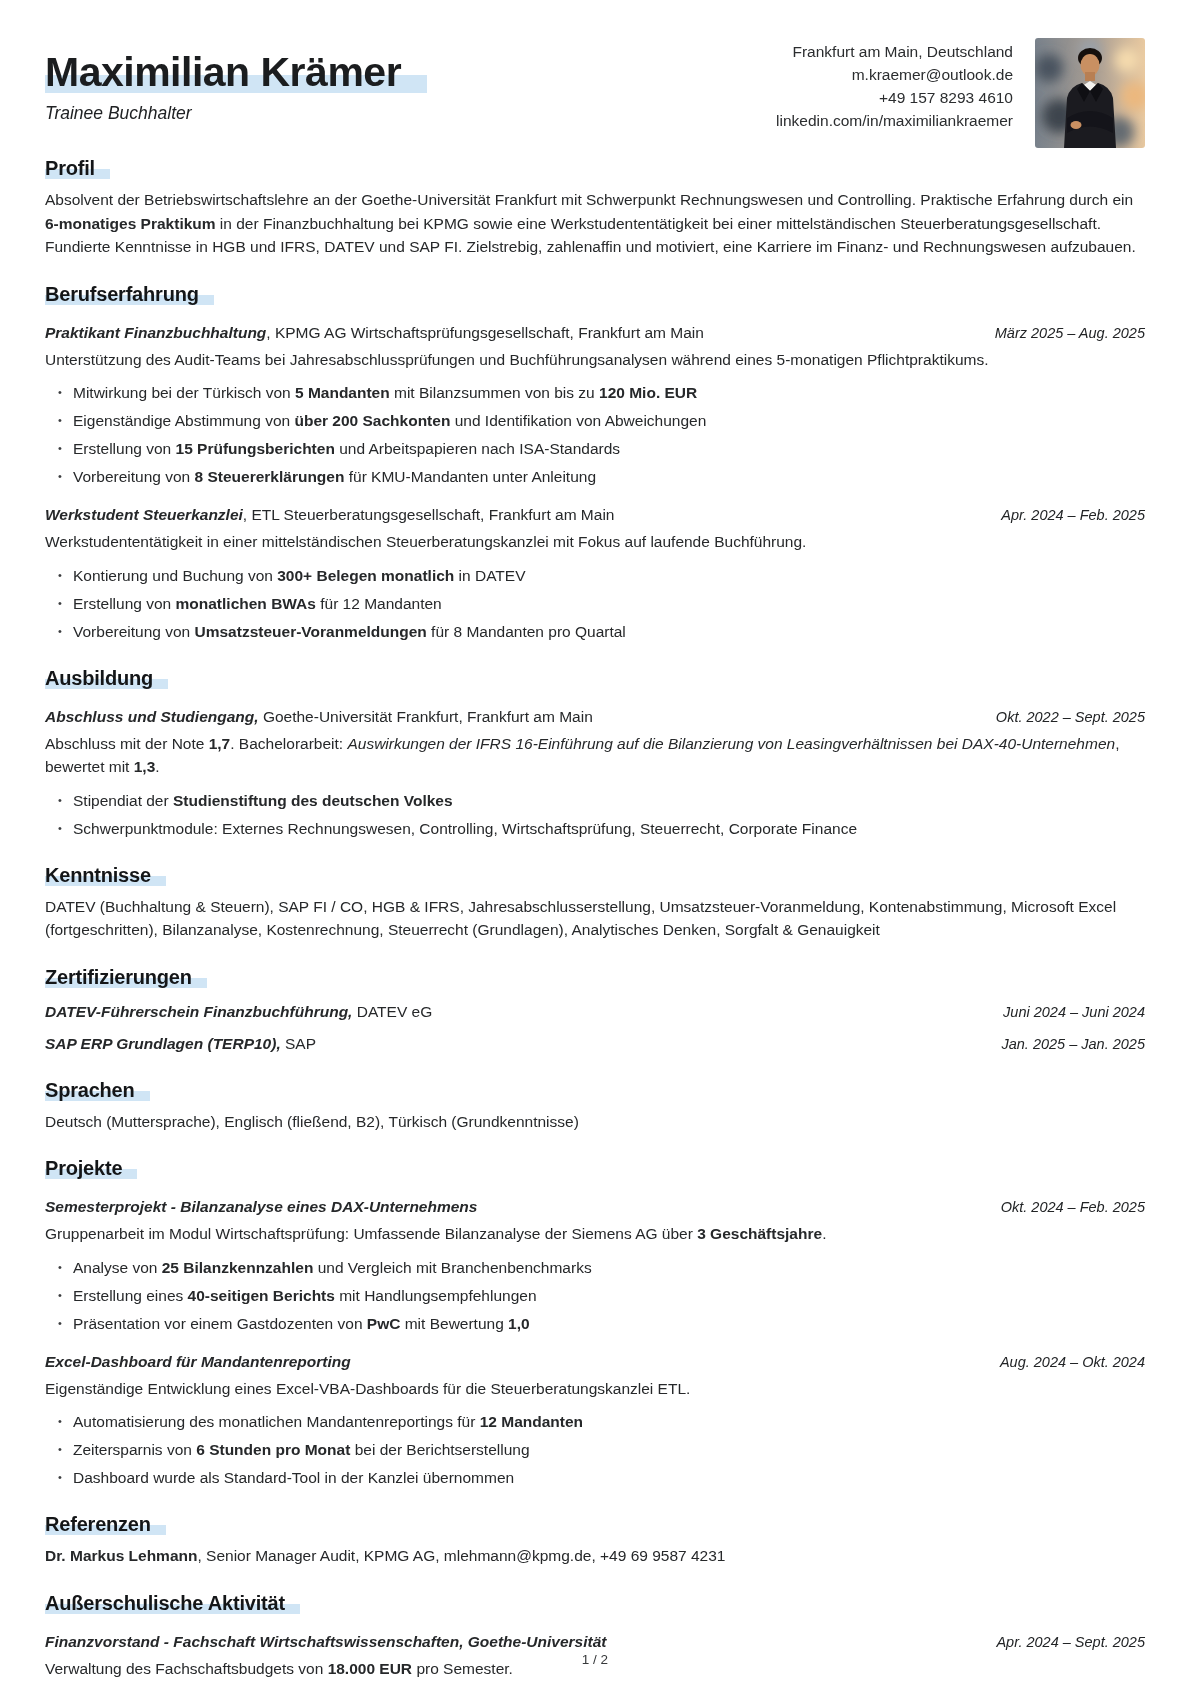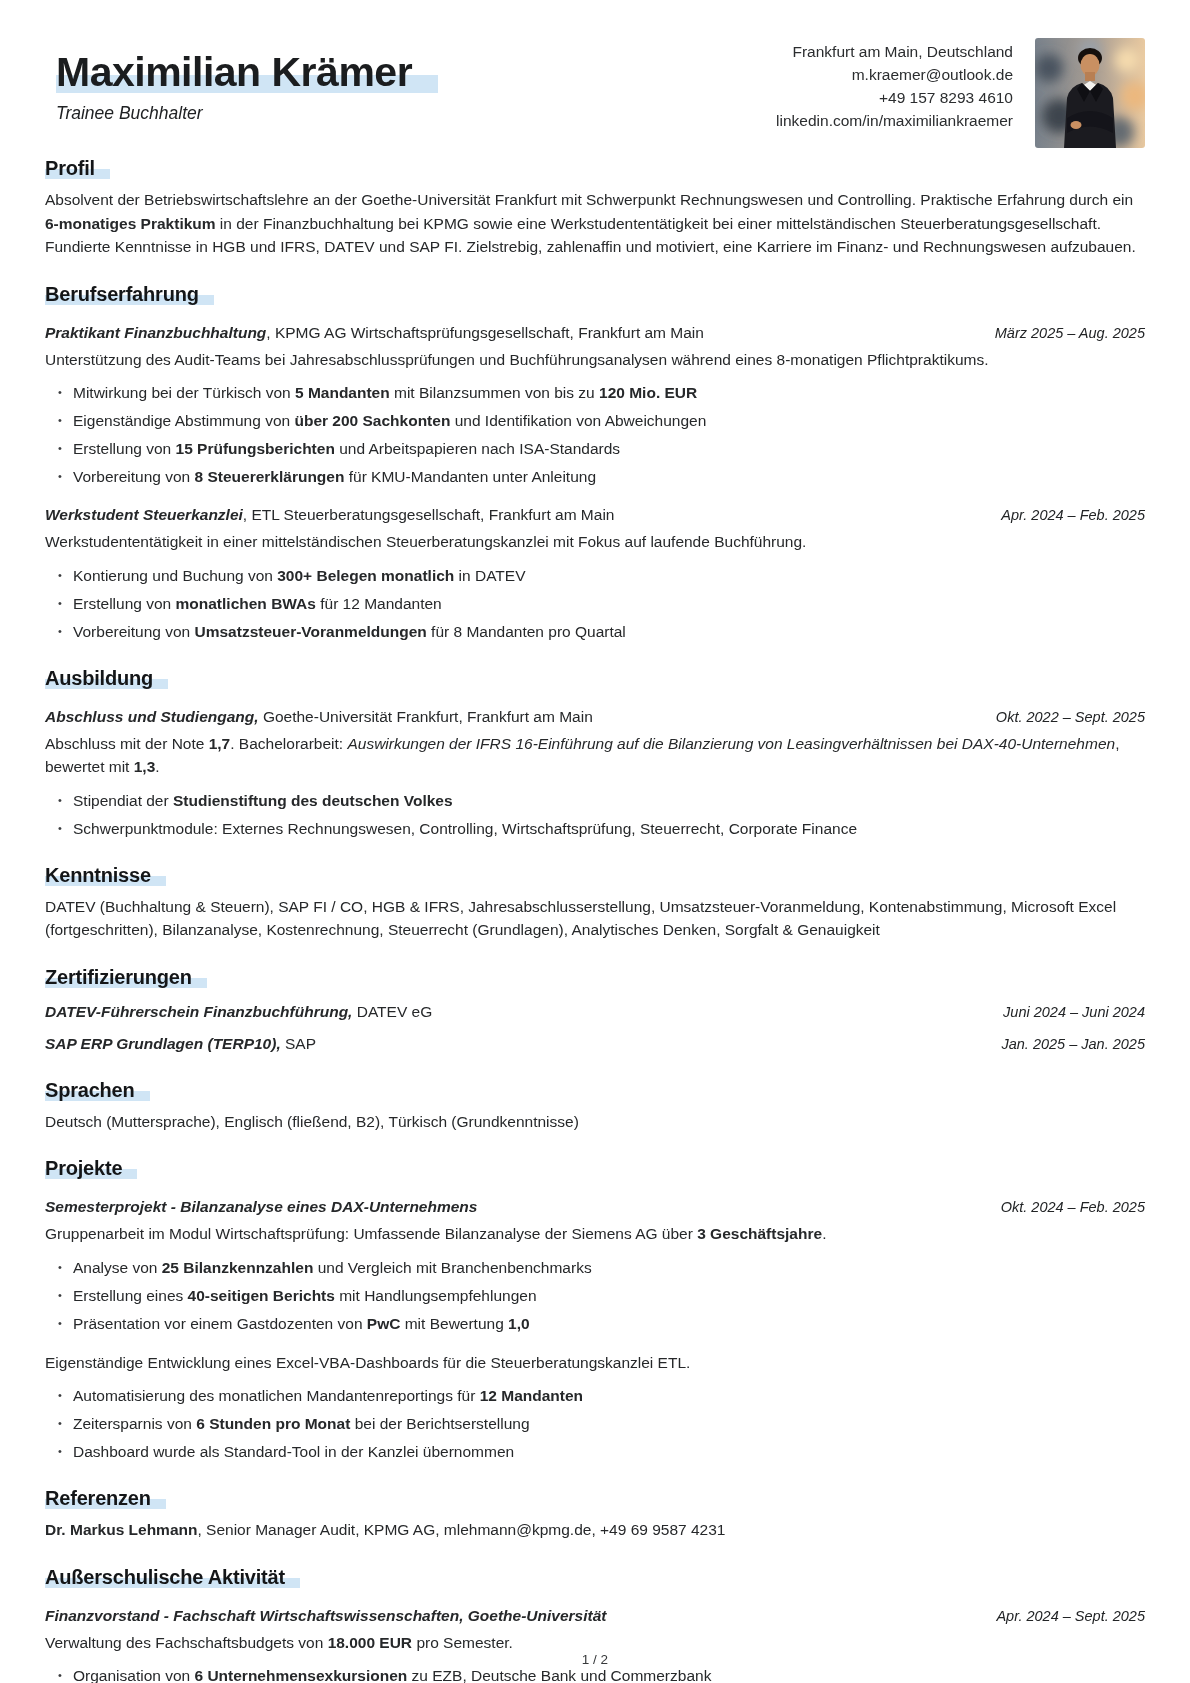--- a/index.html
+++ b/index.html
@@ -7,21 +7,21 @@
   body {
     width: 1190px; height: 1683px; background: #ffffff;
     font-family: "Liberation Sans", "DejaVu Sans", sans-serif;
     color: #26282a;
   }
   .page { position: relative; width: 1190px; height: 1683px; padding: 38px 45px 70px; overflow: hidden; }
   .b { font-weight: 700; }
   .i { font-style: italic; }
 
   
-  .header { display: flex; align-items: flex-start; margin-left: 11px; }
+  .header { display: flex; align-items: flex-start; }
   .header-left { flex: 1 1 auto; padding-top: 12px; }
   .name { margin: 0; font-size: 41px; line-height: 1.08; font-weight: 700; color: #1b1d1f; letter-spacing: -0.5px; }
   .name > span { display: inline-block; padding-right: 26px;
     background-image: linear-gradient(180deg, rgba(208,229,245,0) 56%, #d0e5f5 56%, #d0e5f5 97%, rgba(208,229,245,0) 97%); }
   .job-title { margin: 9px 0 0; font-size: 17.5px; font-style: italic; color: #202224; }
   .contact { text-align: right; font-size: 15.5px; line-height: 23px; color: #2b2d2f; padding-top: 2px; margin-right: 22px; }
   .photo { width: 110px; height: 110px; border-radius: 3px; overflow: hidden; flex: 0 0 auto; }
   .photo svg { display: block; width: 110px; height: 110px; }
 
   
@@ -102,21 +102,21 @@
   </div>
 
   <div class="section">
     <h2 class="section-heading"><span>Berufserfahrung</span></h2>
 
     <div class="entry">
       <div class="entry-head">
         <p style="margin:0"><span class="entry-title">Praktikant Finanzbuchhaltung</span><span>, KPMG AG Wirtschaftsprüfungsgesellschaft, Frankfurt am Main</span></p>
         <span class="entry-date">März 2025 – Aug. 2025</span>
       </div>
-      <p class="entry-summary"><span>Unterstützung des Audit-Teams bei Jahresabschlussprüfungen und Buchführungsanalysen während eines 8-monatigen Pflichtpraktikums.</span></p>
+      <p class="entry-summary"><span>Unterstützung des Audit-Teams bei Jahresabschlussprüfungen und Buchführungsanalysen während eines 5-monatigen Pflichtpraktikums.</span></p>
       <ul class="bullets">
         <li><span>Mitwirkung bei der Türkisch von </span><span class="b">5 Mandanten</span><span> mit Bilanzsummen von bis zu </span><span class="b">120 Mio. EUR</span></li>
         <li><span>Eigenständige Abstimmung von </span><span class="b">über 200 Sachkonten</span><span> und Identifikation von Abweichungen</span></li>
         <li><span>Erstellung von </span><span class="b">15 Prüfungsberichten</span><span> und Arbeitspapieren nach ISA-Standards</span></li>
         <li><span>Vorbereitung von </span><span class="b">8 Steuererklärungen</span><span> für KMU-Mandanten unter Anleitung</span></li>
       </ul>
     </div>
 
     <div class="entry">
       <div class="entry-head">
@@ -183,20 +183,24 @@
       </div>
       <p class="entry-summary"><span>Gruppenarbeit im Modul Wirtschaftsprüfung: Umfassende Bilanzanalyse der Siemens AG über </span><span class="b">3 Geschäftsjahre</span><span>.</span></p>
       <ul class="bullets">
         <li><span>Analyse von </span><span class="b">25 Bilanzkennzahlen</span><span> und Vergleich mit Branchenbenchmarks</span></li>
         <li><span>Erstellung eines </span><span class="b">40-seitigen Berichts</span><span> mit Handlungsempfehlungen</span></li>
         <li><span>Präsentation vor einem Gastdozenten von </span><span class="b">PwC</span><span> mit Bewertung </span><span class="b">1,0</span></li>
       </ul>
     </div>
 
     <div class="entry">
+      <div class="entry-head">
+        <p style="margin:0"><span class="entry-title">Excel-Dashboard für Mandantenreporting</span></p>
+        <span class="entry-date">Aug. 2024 – Okt. 2024</span>
+      </div>
       <p class="entry-summary"><span>Eigenständige Entwicklung eines Excel-VBA-Dashboards für die Steuerberatungskanzlei ETL.</span></p>
       <ul class="bullets">
         <li><span>Automatisierung des monatlichen Mandantenreportings für </span><span class="b">12 Mandanten</span></li>
         <li><span>Zeitersparnis von </span><span class="b">6 Stunden pro Monat</span><span> bei der Berichtserstellung</span></li>
         <li><span>Dashboard wurde als Standard-Tool in der Kanzlei übernommen</span></li>
       </ul>
     </div>
   </div>
 
   <div class="section">

